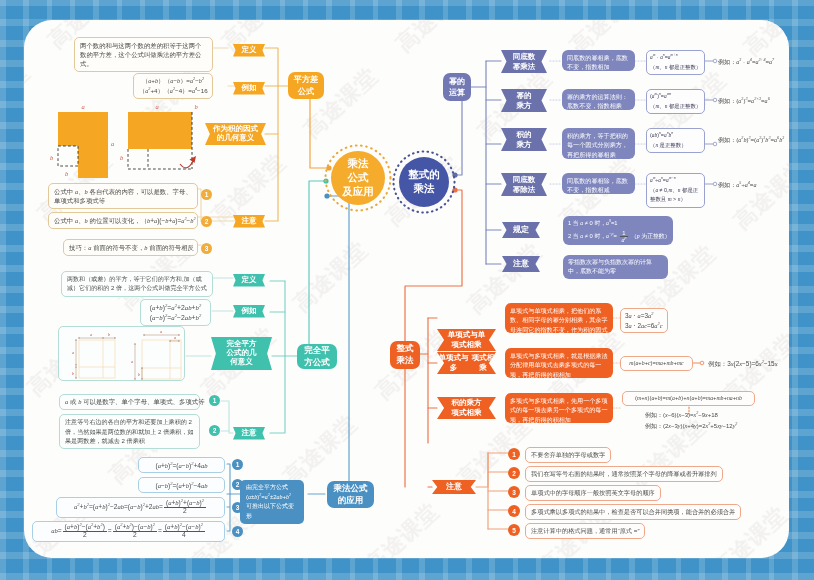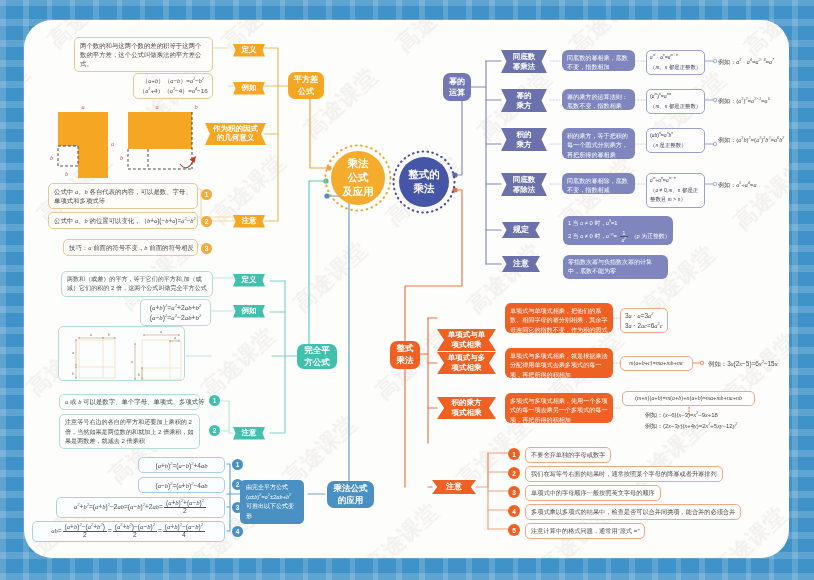--- a/index.html
+++ b/index.html
@@ -336,20 +336,25 @@
     <div class="num" style="left:185px;top:405px;width:11px;height:11px;background:#3fc1ad;font-size:6.5px;">
       <span>2</span>
       </div>
 
     <div class="ribbon r-teal" style="left:209px;top:254px;width:32px;height:12.5px;font-size:7.5px;">
       <span>定义</span>
       </div>
     <div class="ribbon r-teal" style="left:209px;top:285px;width:32px;height:12.5px;font-size:7.5px;">
       <span>例如</span>
       </div>
+    <div class="ribbon r-teal" style="left:187px;top:317px;width:61px;height:33px;font-size:7.5px;flex-direction:column;">
+      <span>完全平方</span>
+      <span>公式的几</span>
+      <span>何意义</span>
+      </div>
     <div class="ribbon r-teal" style="left:209px;top:407px;width:32px;height:12.5px;font-size:7.5px;">
       <span>注意</span>
       </div>
 
     <div class="keynode" style="left:273px;top:324px;width:40px;height:25px;background:#3fc1ad;font-size:8.5px;line-height:1.35;">
       <span>完全平<br>方公式</span>
       </div>
 
     <div class="box bb" style="left:114px;top:437px;width:87px;font-size:6.6px;line-height:9px;padding:2.5px 5px;text-align:center;white-space:nowrap;">
       <span>(<i>a</i>+<i>b</i>)<sup>2</sup>=(<i>a</i>−<i>b</i>)<sup>2</sup>+4<i>ab</i></span></div>
@@ -448,21 +453,21 @@
     <div class="keynode" style="left:366px;top:321px;width:30px;height:28px;background:#ee6123;font-size:8.5px;line-height:1.4;border-radius:7px;">
       <span>整式<br>乘法</span>
       </div>
 
     <div id="polymult-rows">
         <div class="chev c-orange" style="left:413px;top:287px;width:59px;height:22px;font-size:7.5px;flex-direction:column;line-height:1.3;margin-top:22px;">
           <span>单项式与单</span>
           <span>项式相乘</span>
         </div>
         <div class="fill f-orange" style="left:481px;top:283px;width:108px;height:30px;font-size:6.1px;line-height:9.5px;padding:2.5px 5px;">单项式与单项式相乘，把他们的系数、相同字母的幂分别相乘，其余字母连同它的指数不变，作为积的因式</div>
-        <div class="chev c-orange" style="left:413px;top:332px;width:59px;height:22px;font-size:7.5px;flex-direction:column;line-height:1.3;">
+        <div class="chev c-orange" style="left:413px;top:332px;width:59px;height:22px;font-size:7.5px;flex-direction:row;line-height:1.3;">
           <span>单项式与多</span>
           <span>项式相乘</span>
         </div>
         <div class="fill f-orange" style="left:481px;top:328px;width:108px;height:30px;font-size:6.1px;line-height:9.5px;padding:2.5px 5px;">单项式与多项式相乘，就是根据乘法分配律用单项式去乘多项式的每一项，再把所得的积相加</div>
         <div class="chev c-orange" style="left:413px;top:377px;width:59px;height:22px;font-size:7.5px;flex-direction:column;line-height:1.3;">
           <span>积的乘方</span>
           <span>项式相乘</span>
         </div>
         <div class="fill f-orange" style="left:481px;top:373px;width:108px;height:30px;font-size:6.1px;line-height:9.5px;padding:2.5px 5px;">多项式与多项式相乘，先用一个多项式的每一项去乘另一个多项式的每一项，再把所得的积相加</div>
         <div class="box rb" style="left:596px;top:288px;width:48px;font-size:6.4px;line-height:9.5px;padding:2px 4px;white-space:nowrap;">

